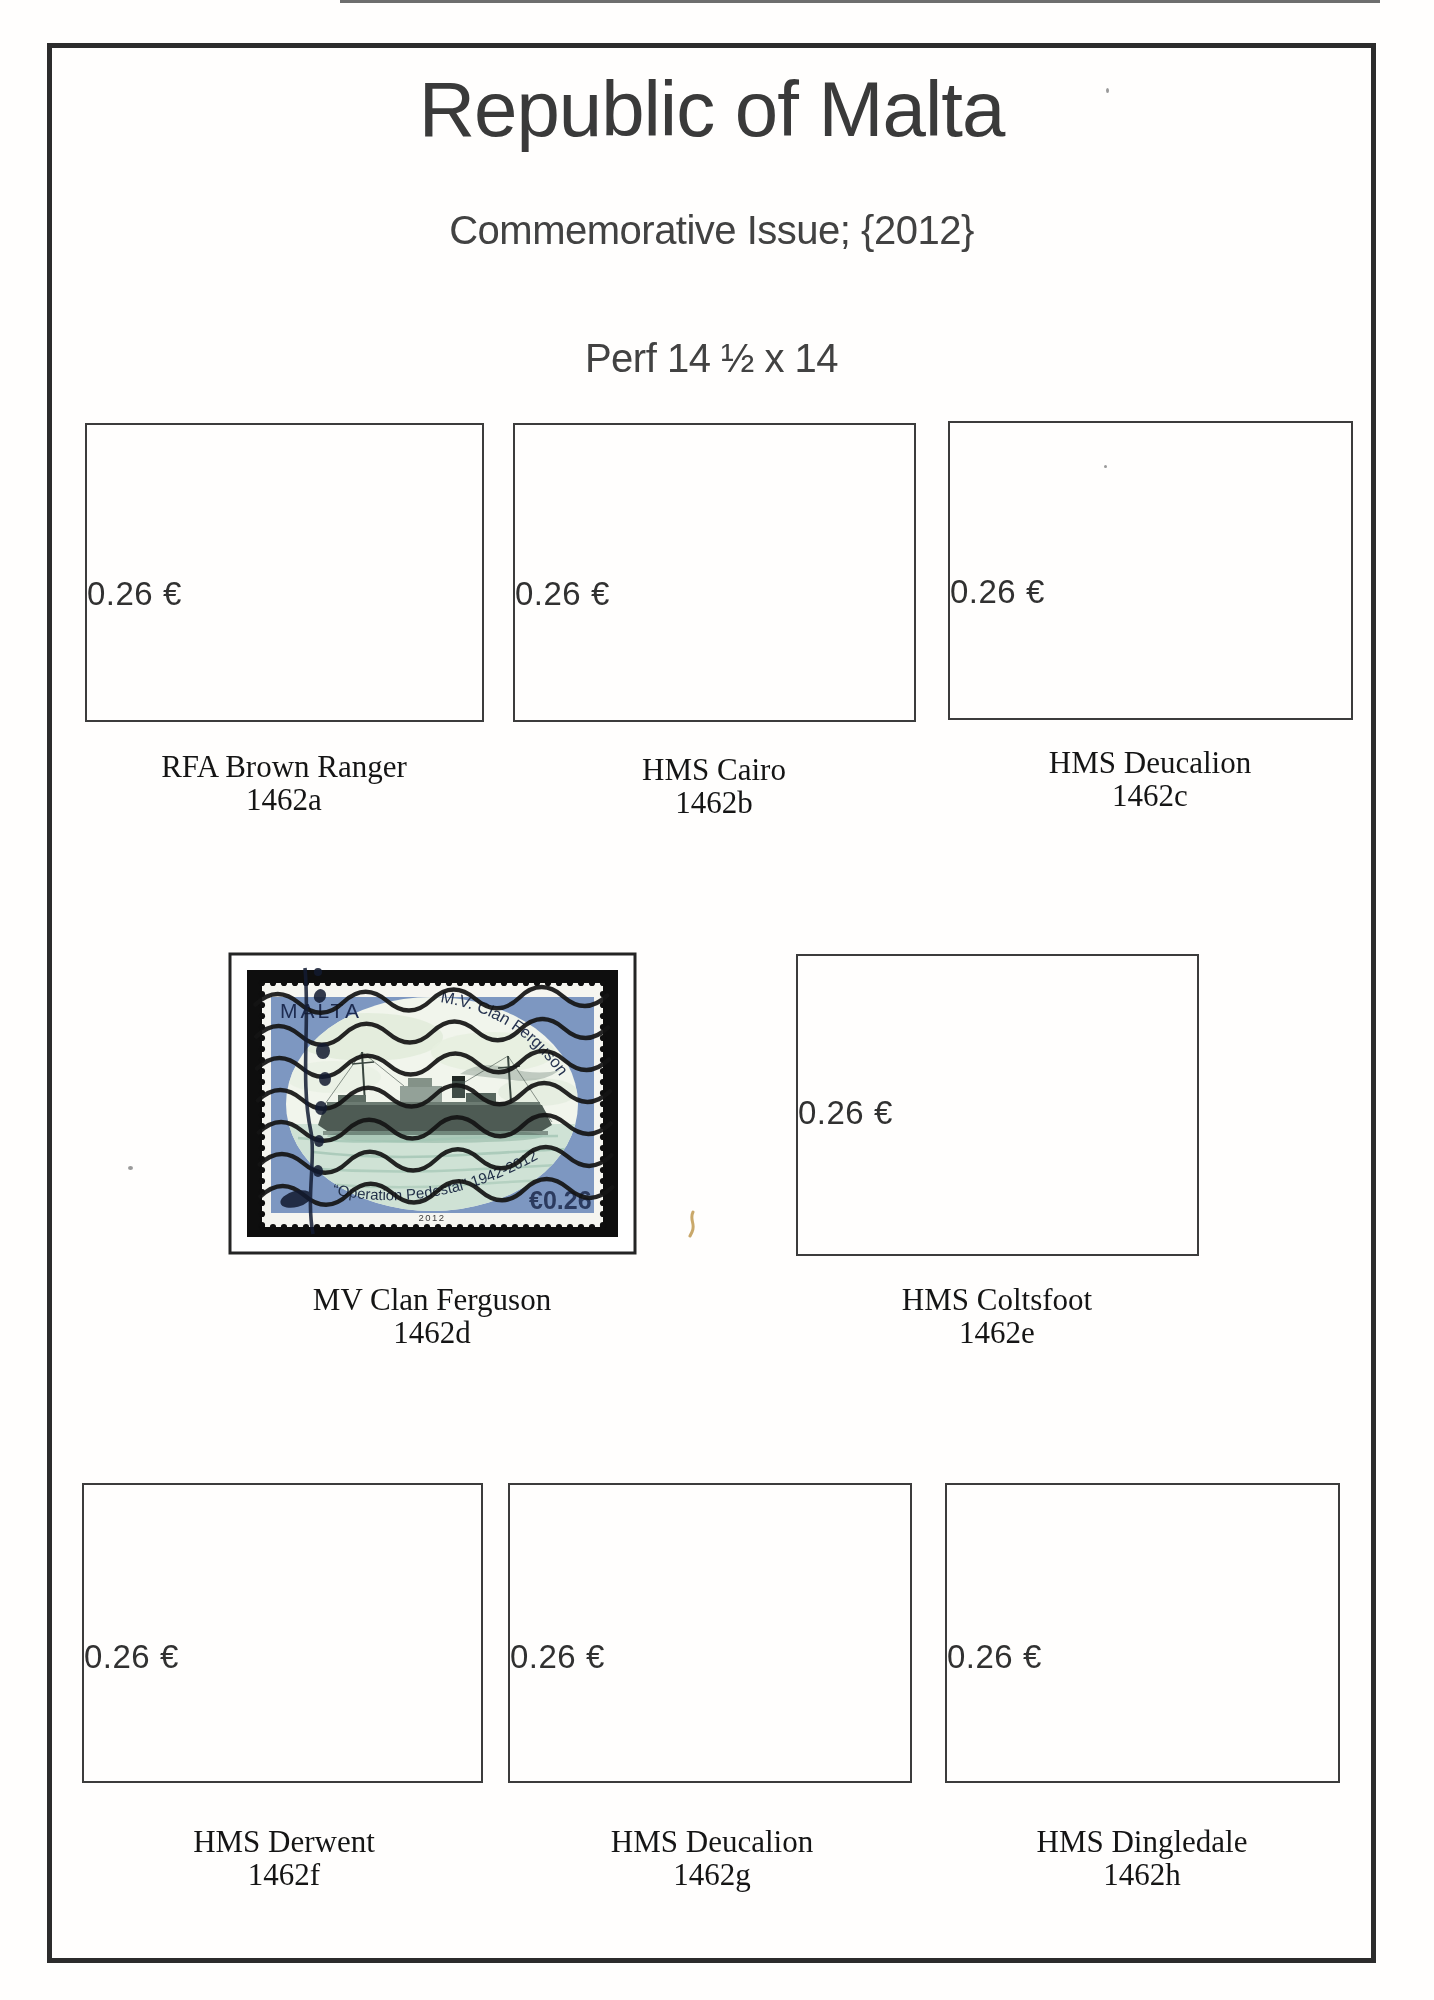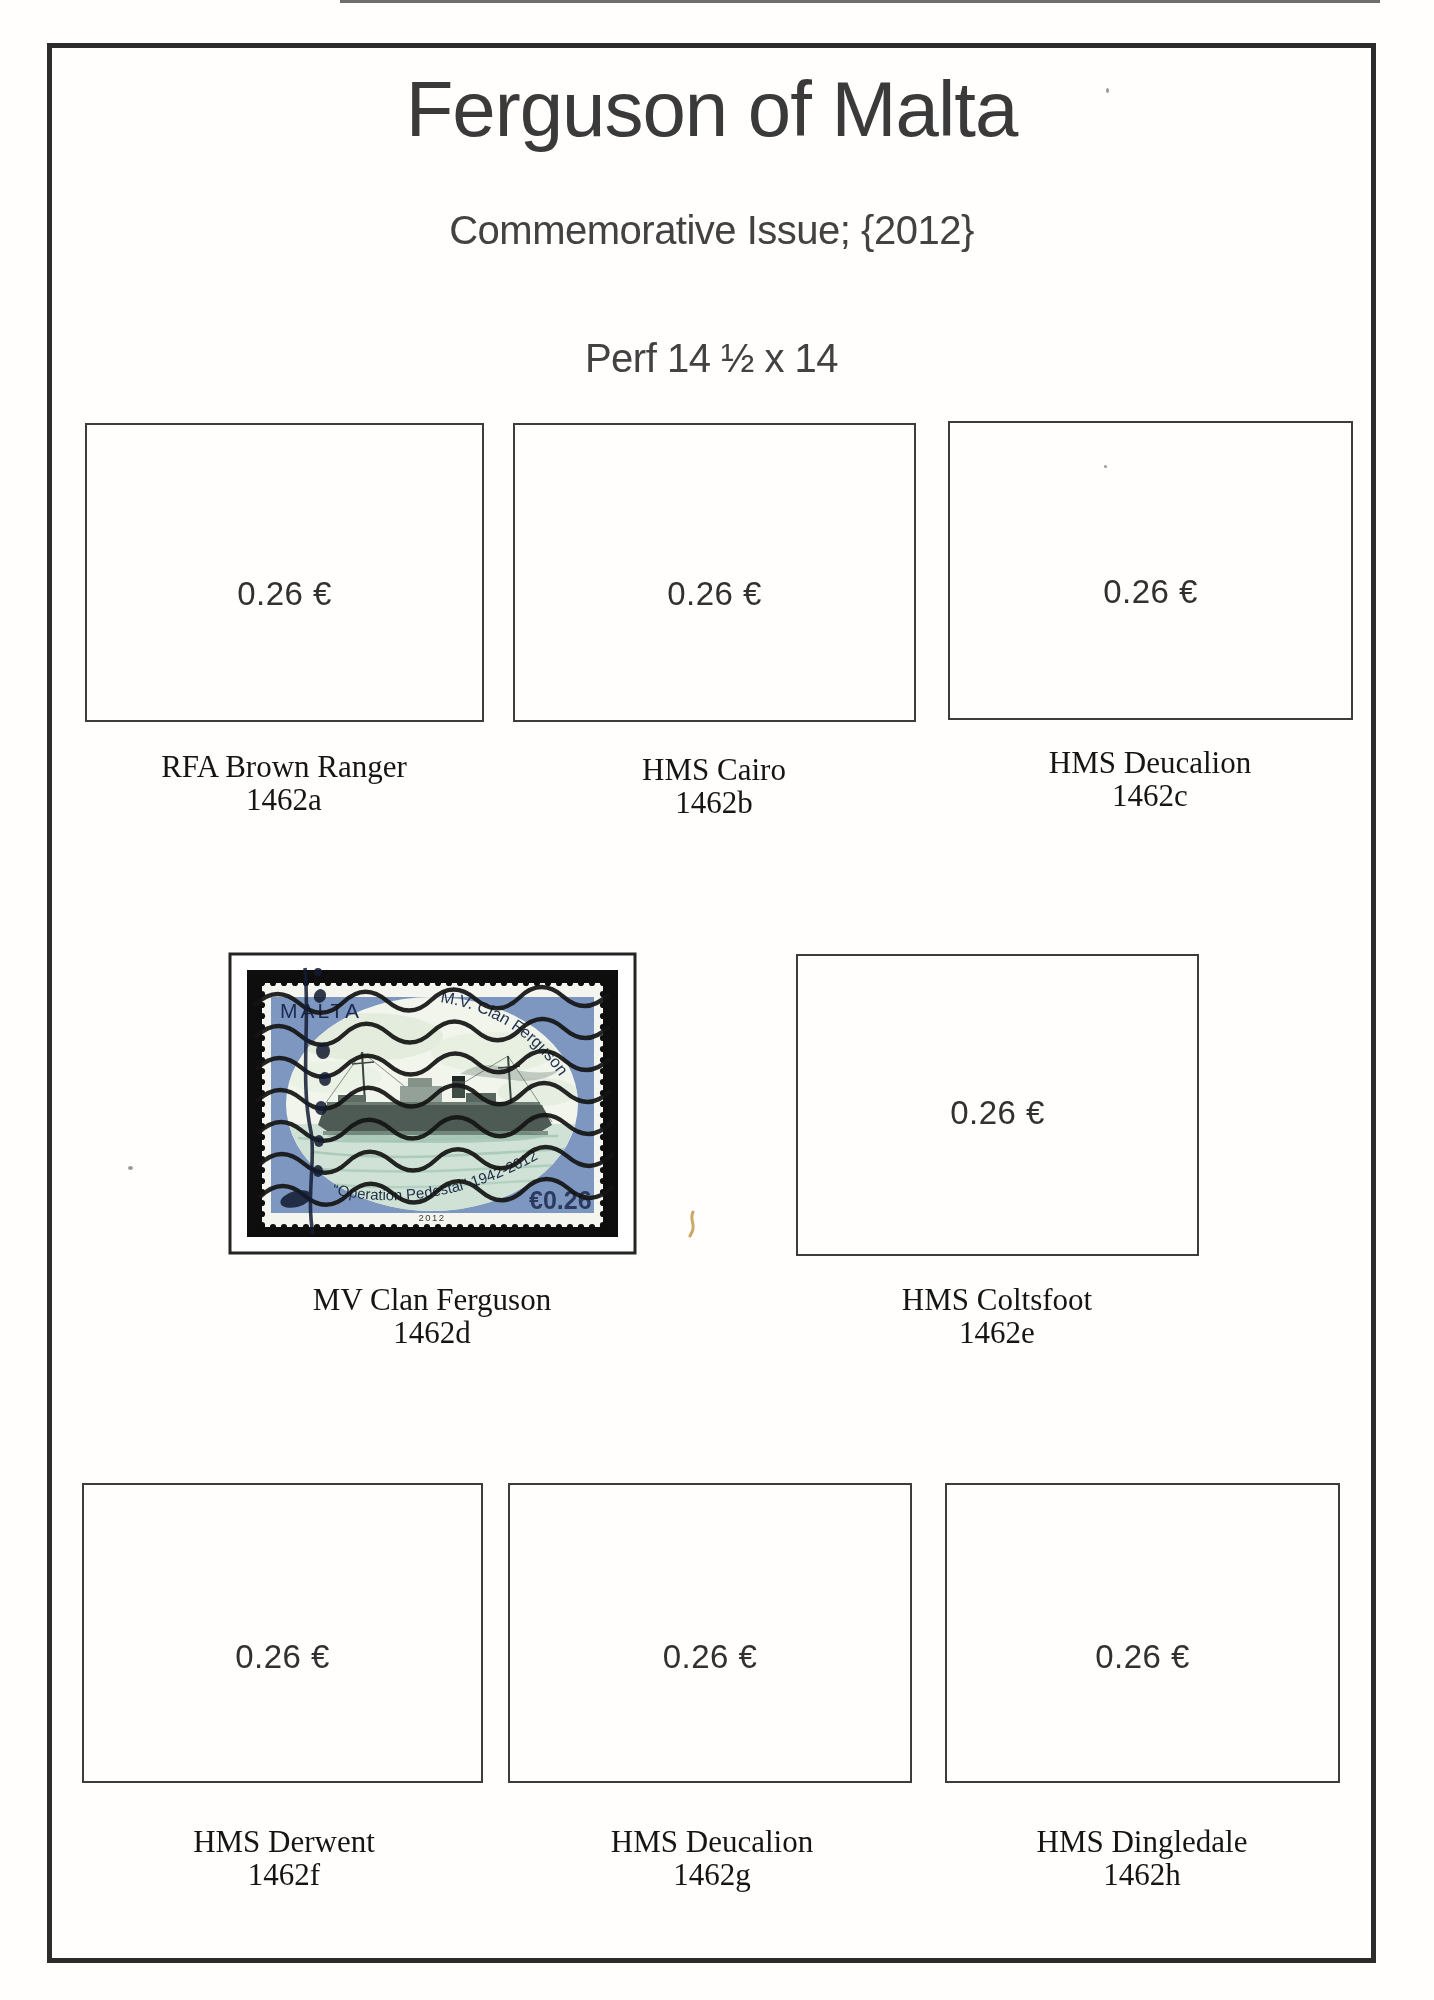--- a/index.html
+++ b/index.html
@@ -6,37 +6,37 @@
   .page{position:relative;width:1434px;height:2000px;background:#fffefd;overflow:hidden;
         font-family:"Liberation Sans",sans-serif;}
   .scan-edge{position:absolute;left:340px;top:0;width:1040px;height:3px;background:#4a4a4a;opacity:.8;}
   .frame{position:absolute;left:47px;top:43px;width:1329px;height:1920px;
          border:5px solid #2c2c2c;box-sizing:border-box;}
   .hdr{position:absolute;left:47px;width:1329px;text-align:center;color:#3f3f3f;}
   .title{top:64px;font-size:78px;letter-spacing:-1px;color:#3a3a3a;}
   .sub{font-size:40px;letter-spacing:-0.5px;color:#424242;}
   .sub sup{font-size:0.55em;vertical-align:super;}
   .sbox{position:absolute;border:2px solid #3c3c3c;background:#fffefd;box-sizing:border-box;}
-  .price{position:absolute;left:0;right:0;text-align:center;font-size:33px;color:#313131;
+  .price{position:absolute;left:0;right:0;text-align:left;font-size:33px;color:#313131;
          letter-spacing:0.5px;line-height:34px;}
   .caption{position:absolute;transform:translateX(-50%);text-align:center;
            font-family:"Liberation Serif",serif;font-size:31px;line-height:33px;color:#151515;white-space:nowrap;}
   .stamp-mount{position:absolute;left:228px;top:952px;width:409px;height:303px;}
   .stamp-svg{width:100%;height:100%;display:block;}
   .speck{position:absolute;border-radius:50%;background:#9a9a9a;}
   .squiggle{position:absolute;left:684px;top:1210px;}
 </style>
 </head>
 <body>
 
 <div class="page">
   <div class="scan-edge"></div>
   <div class="frame"></div>
 
-  <div class="hdr title" style="position:absolute;">Ferguson of Malta</div>
+  <div class="hdr title" style="position:absolute;">Republic of Malta</div>
   <div class="hdr sub" style="position:absolute;top:208px;">Commemorative Issue; {2012}</div>
   <div class="hdr sub" style="position:absolute;top:336px;">Perf 14 ½ x 14</div>
 
   <div class="sbox" style="left:85px;top:423px;width:399px;height:299px;">
     <span class="price" style="top:152px;">0.26 €</span>
   </div>
   <div class="sbox" style="left:513px;top:423px;width:403px;height:299px;">
     <span class="price" style="top:152px;">0.26 €</span>
   </div>
   <div class="sbox" style="left:948px;top:421px;width:405px;height:299px;">

